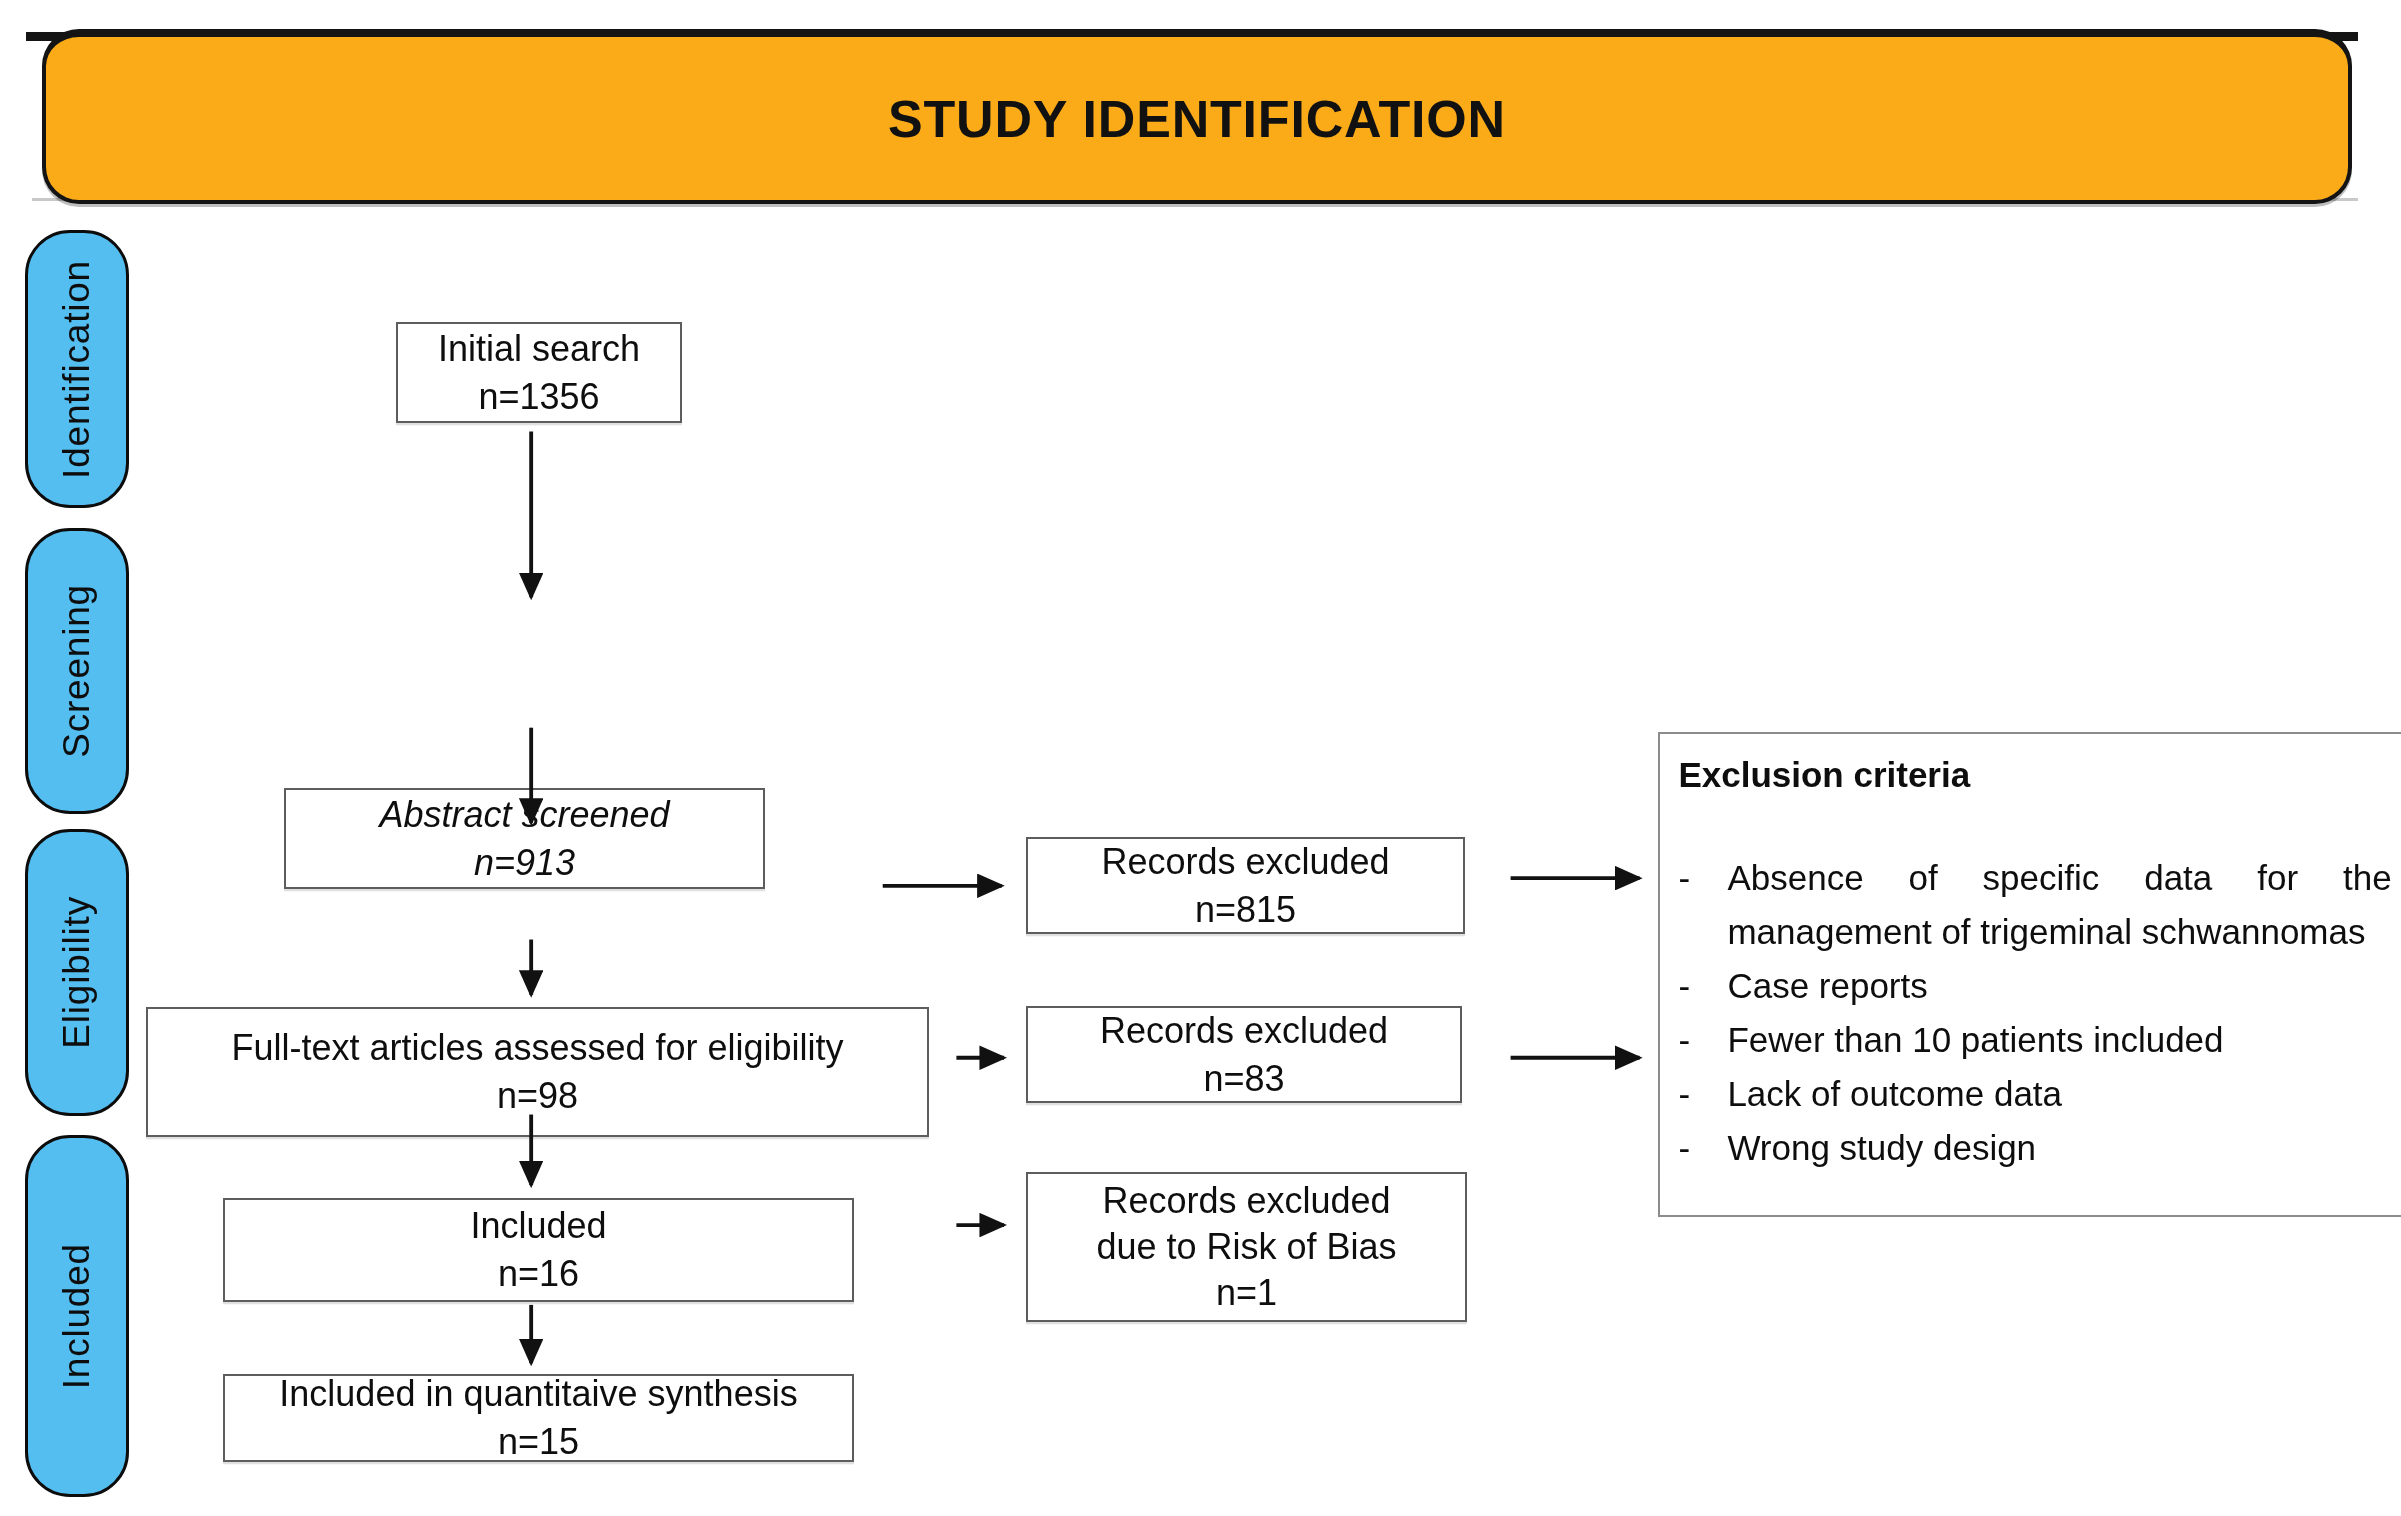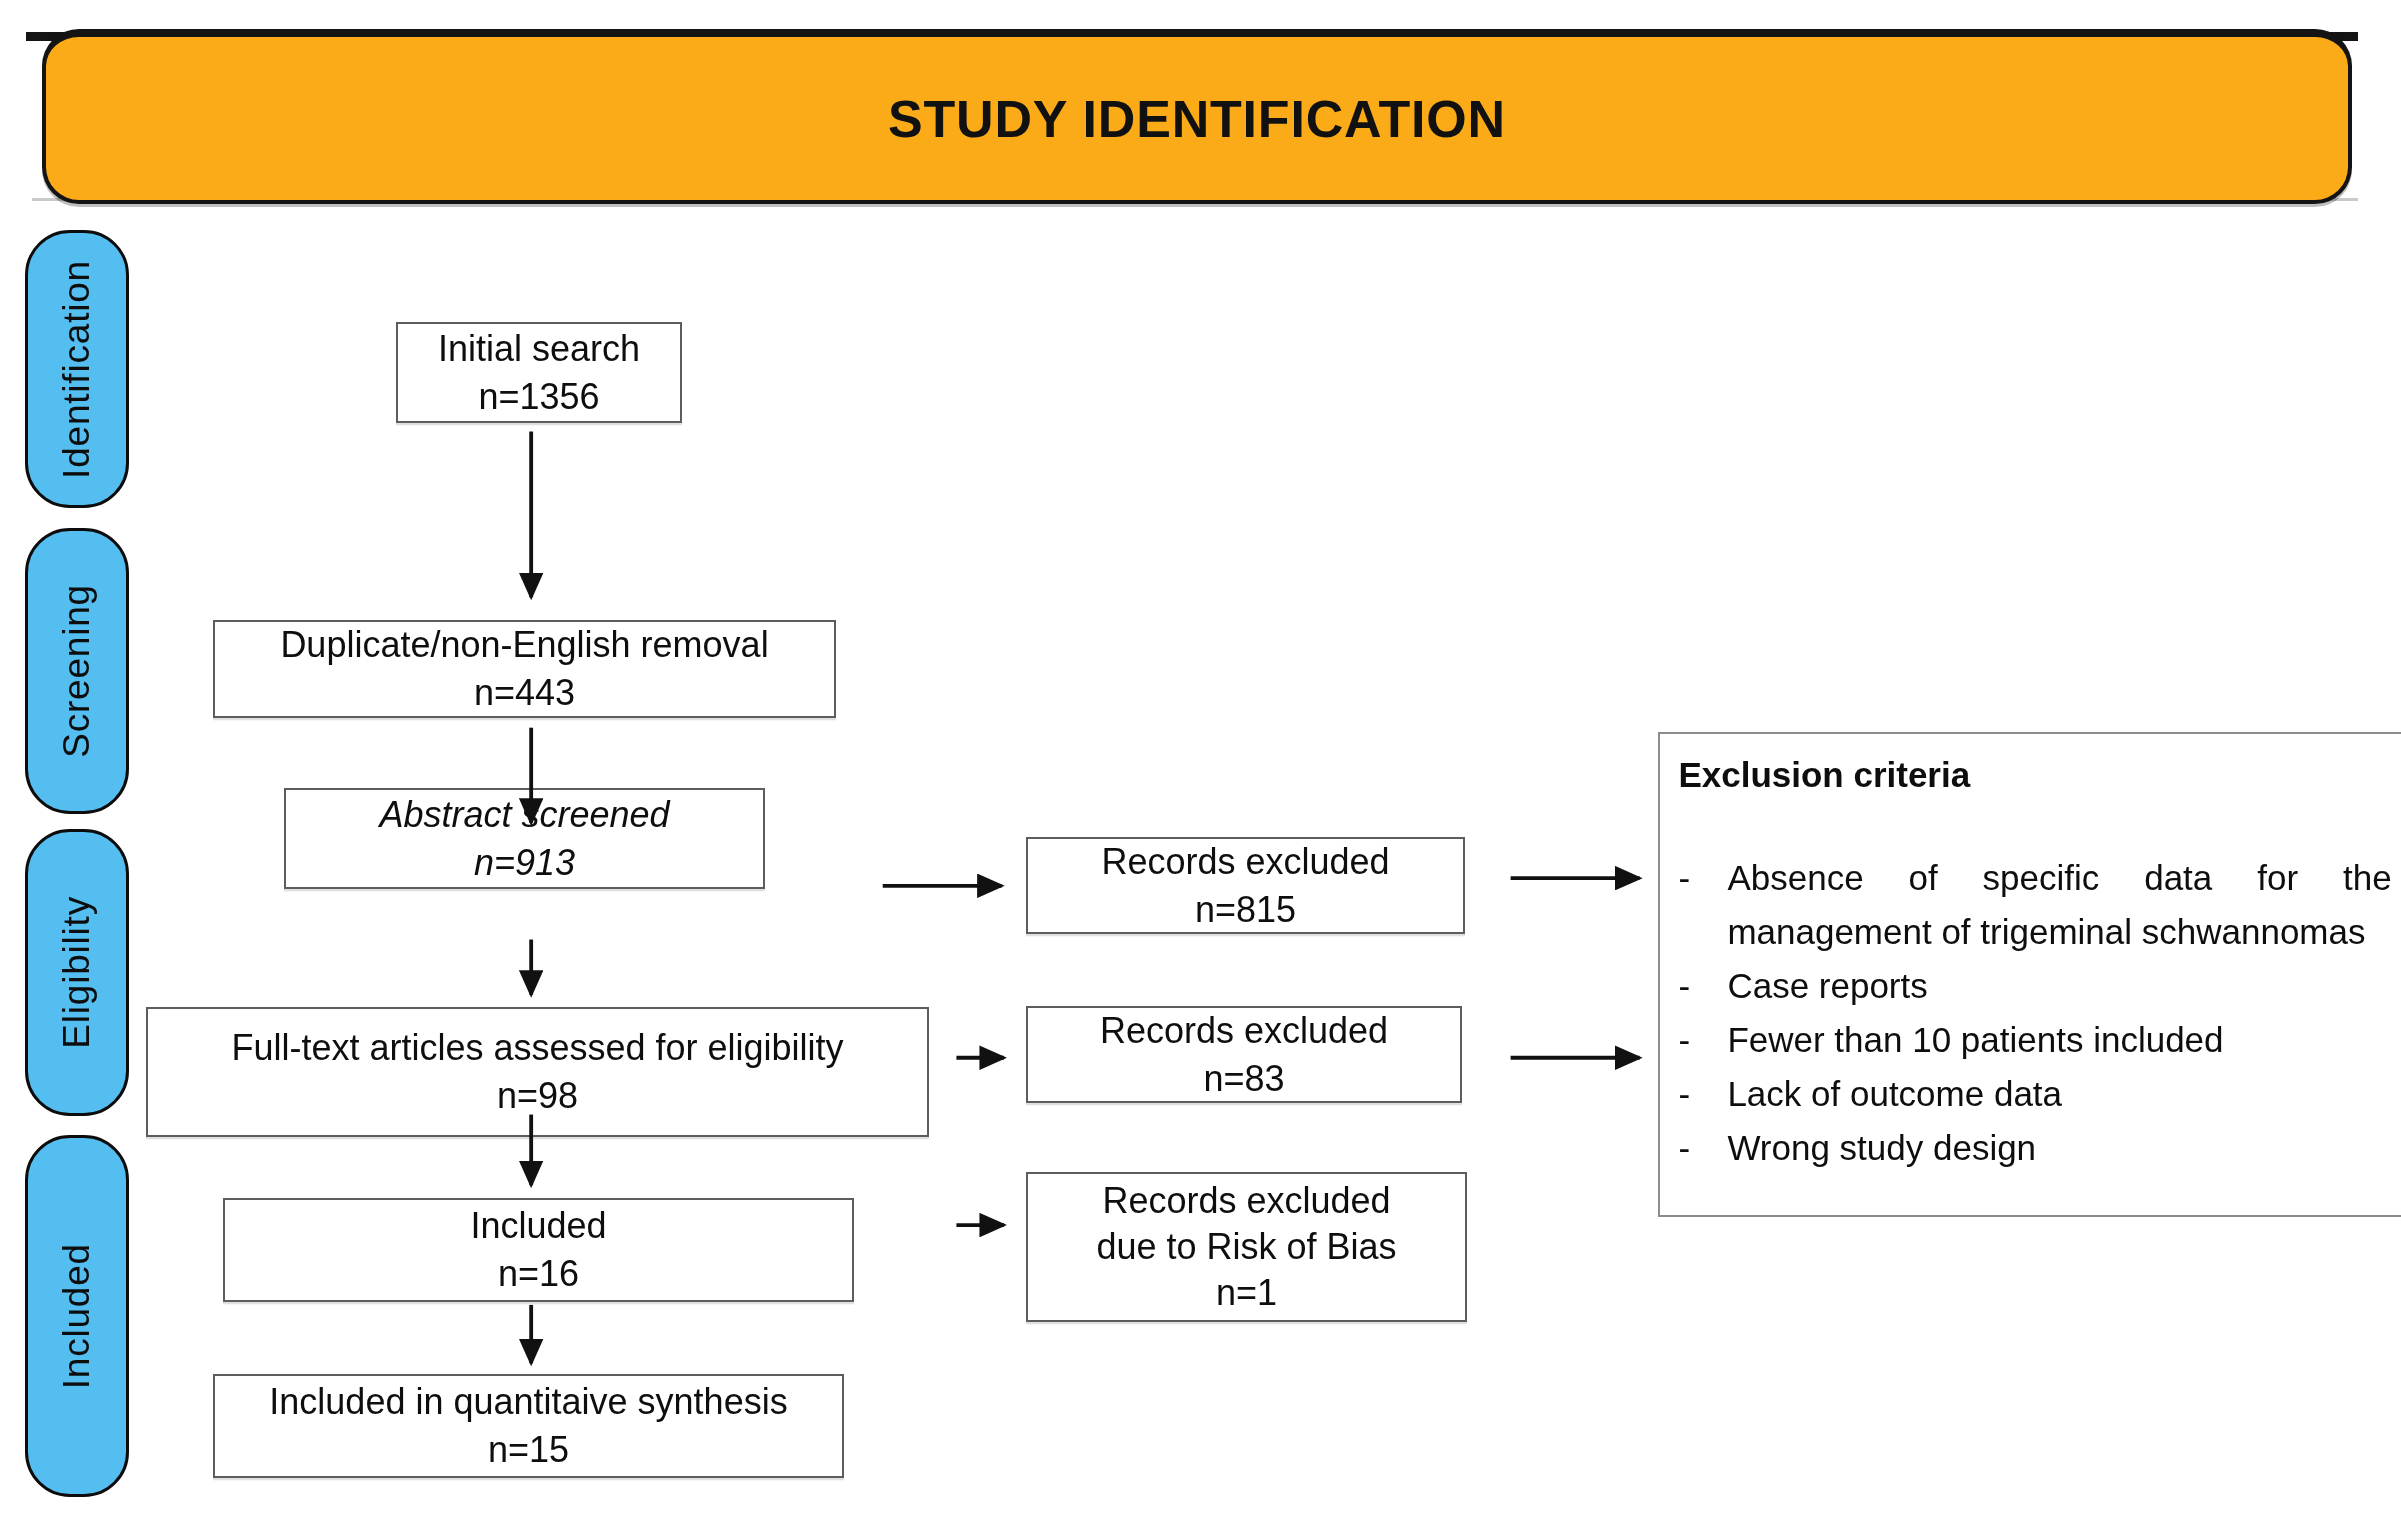--- a/index.html
+++ b/index.html
@@ -39,21 +39,21 @@
     box-shadow:0 2.3px 0 rgba(0,0,0,0.12);
   }
   .box-initial{left:396px;top:322px;width:286px;height:101px;}
   .box-duplicate{left:213px;top:620px;width:623px;height:98px;}
   .box-abstract{left:284px;top:788px;width:481px;height:101px;font-style:italic;}
   .box-excluded815{left:1026px;top:837px;width:439px;height:97px;}
   .box-fulltext{left:146px;top:1007px;width:783px;height:130px;}
   .box-excluded83{left:1026px;top:1006px;width:436px;height:97px;}
   .box-included{left:223px;top:1198px;width:631px;height:104px;}
   .box-riskofbias{left:1026px;top:1172px;width:441px;height:150px;line-height:46px;}
-  .box-quant{left:213px;top:1374px;width:631px;height:104px;}
+  .box-quant{left:223px;top:1374px;width:631px;height:88px;}
   
   .excl{
     position:absolute;left:1658px;top:732px;width:754px;height:485px;
     background:#ffffff;border:2.3px solid #8c8c8c;box-sizing:border-box;
     padding:14px 18.4px;font-size:35px;line-height:54px;color:#0e0e0e;
   }
   .excl-title{font-weight:700;}
   .excl-list{margin-top:49px;}
   .excl-item{display:flex;align-items:flex-start;}
   .excl-bullet{flex:0 0 49px;width:49px;font-weight:500;}
@@ -103,24 +103,20 @@
     <line x1="1246" y1="1378" x2="1308" y2="1378" marker-end="url(#ah)"></line>
     <line x1="1968" y1="1378" x2="2136" y2="1378" marker-end="url(#ah)"></line>
     <line x1="1246" y1="1596" x2="1308" y2="1596" marker-end="url(#ah)"></line>
   </svg>
 
   <div class="fbox box-initial">
     <span>Initial search</span>
     <span>n=1356</span>
   </div>
 
-  <div class="fbox box-duplicate">
-    <span>Duplicate/non-English removal</span>
-    <span>n=443</span>
-  </div>
 
   <div class="fbox box-abstract">
     <span>Abstract screened</span>
     <span>n=913</span>
   </div>
 
   <div class="fbox box-excluded815">
     <span>Records excluded</span>
     <span>n=815</span>
   </div>

